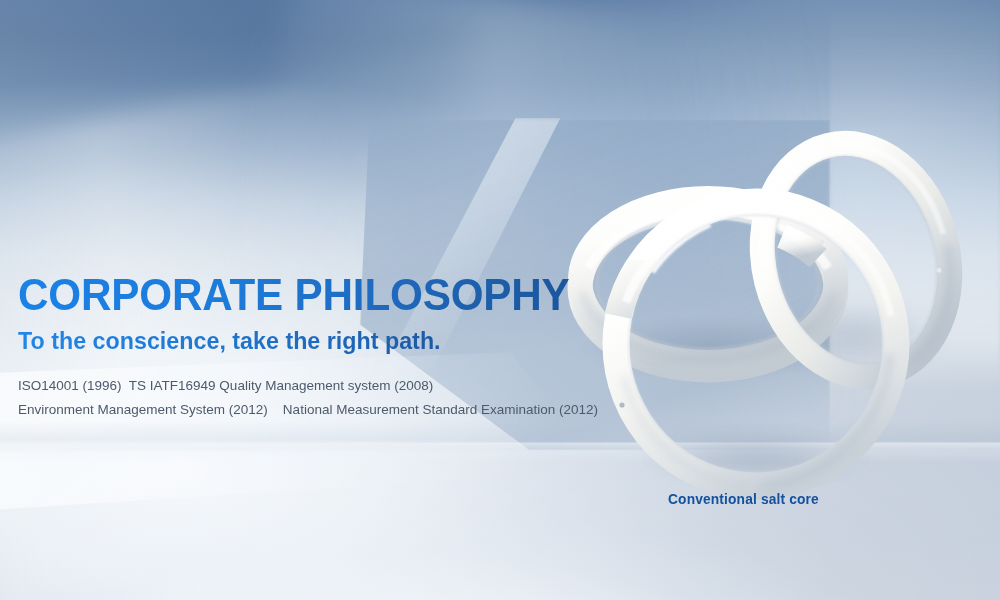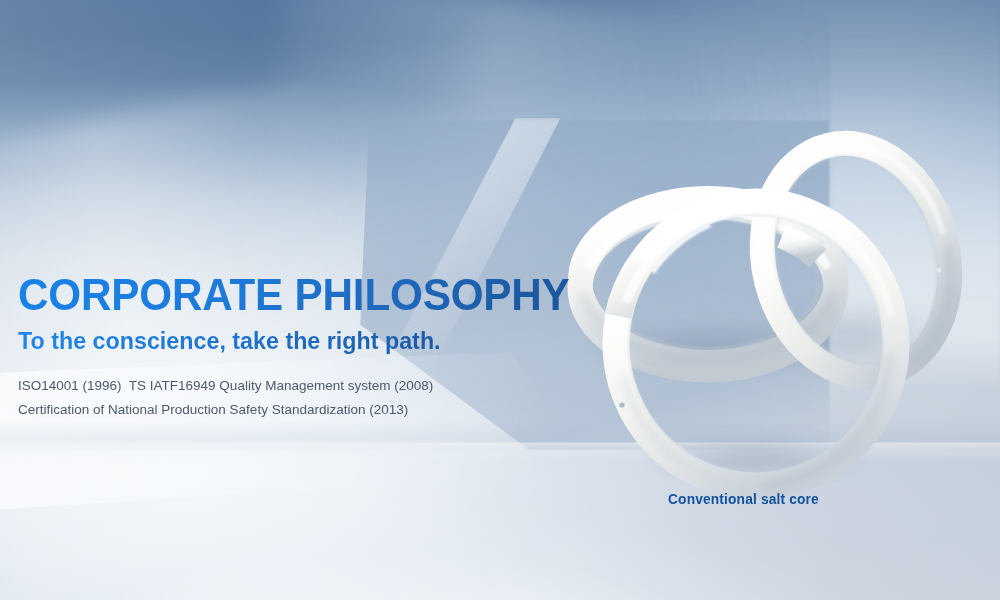--- a/index.html
+++ b/index.html
@@ -394,19 +394,19 @@
     </svg>
   </div>
 
   <div id="copy">
     <h1 id="headline">CORPORATE PHILOSOPHY</h1>
 
     <h2 id="subhead">To the conscience, take the right path.</h2>
 
     <ul id="certs">
       <li>ISO14001 (1996)  TS IATF16949 Quality Management system (2008)</li>
-      <li>Certification of National Production Safety Standardization (2013)</li>
+      <li>Environment Management System (2012)    National Measurement Standard Examination (2012)</li>
     </ul>
   </div>
 
   <div id="caption">Conventional salt core</div>
 
 </div>
 
 </body></html>

